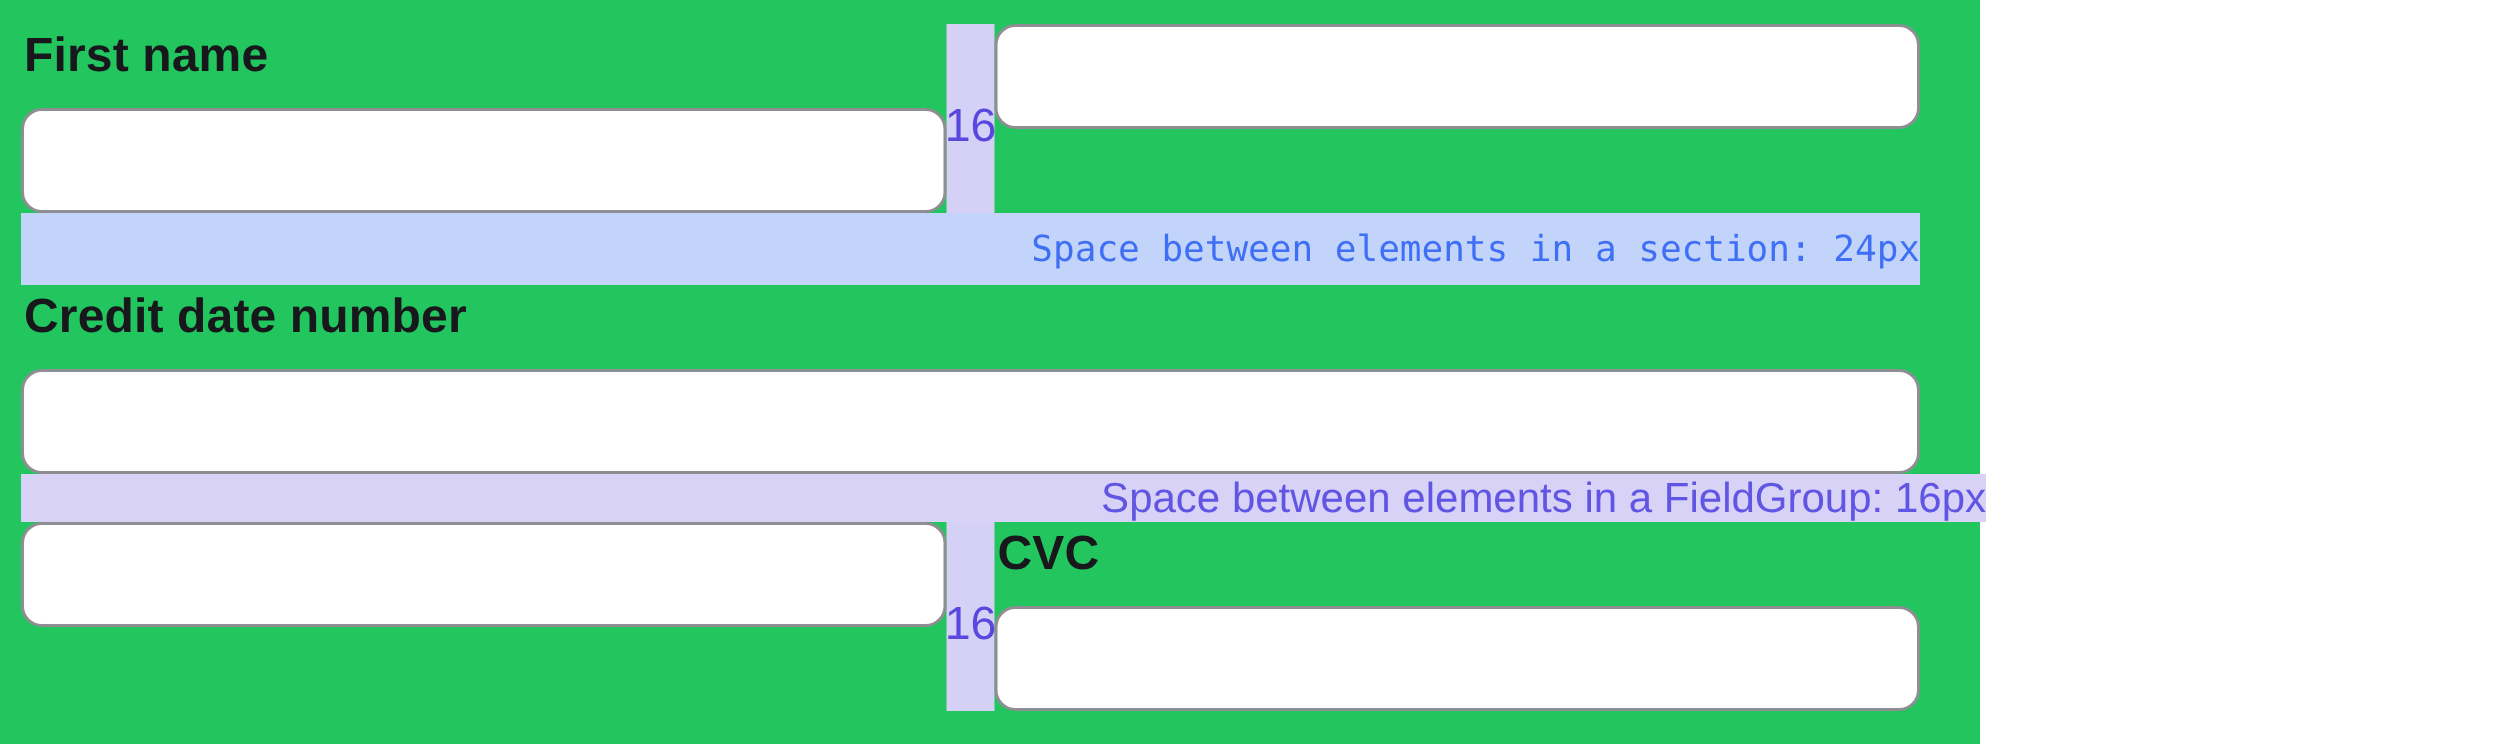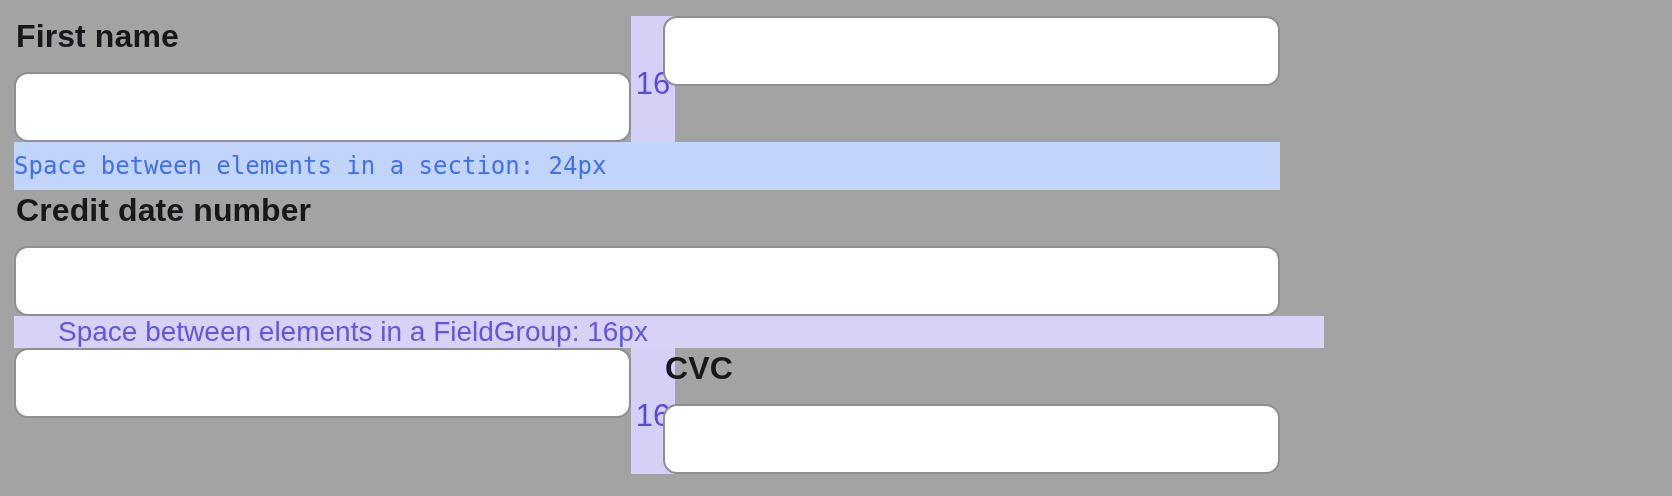--- a/index.html
+++ b/index.html
@@ -5,23 +5,23 @@
   html, body { margin: 0; padding: 0; }
   body {
     width: 1672px;
     height: 496px;
     background: #ffffff;
     font-family: "Liberation Sans", sans-serif;
     overflow: hidden;
   }
   .canvas {
     position: relative;
-    width: 1672px;
+    width: 1320px;
     height: 496px;
-    background: #a3a3a3;
+    background: #22c55e;
   }
   .form {
     position: absolute;
     left: 14px;
     top: 16px;
     width: 1266px;
   }
   .pair-row {
     position: relative;
     display: flex;
@@ -53,21 +53,21 @@
     font-family: "Liberation Sans", sans-serif;
     font-size: 30px;
     color: #17171c;
     padding: 0 20px;
     outline: none;
   }
   .spacer {
     width: 100%;
     display: flex;
     align-items: center;
-    justify-content: flex-start;
+    justify-content: flex-end;
   }
   .spacer-section {
     height: 48px;
     background: var(--section-spacer-bg, #c3d4fb);
   }
   .spacer-section .spacer-text {
     font-family: "DejaVu Sans Mono", "Liberation Mono", monospace;
     font-size: 24px;
     color: var(--section-spacer-text, #3e6ff5);
   }
@@ -84,21 +84,20 @@
   }
   .gap-strip {
     position: absolute;
     top: 0;
     bottom: 0;
     left: 50%;
     width: 32px;
     margin-left: -16px;
     background: var(--gap-strip-bg, #d5d0f5);
     z-index: 0;
-    padding-left: 12px;
   }
   .gap-num {
     position: absolute;
     top: 52px;
     left: 50%;
     transform: translateX(-50%);
     font-size: 31px;
     line-height: 1;
     font-weight: 400;
     color: var(--gap-label-text, #5948df);

